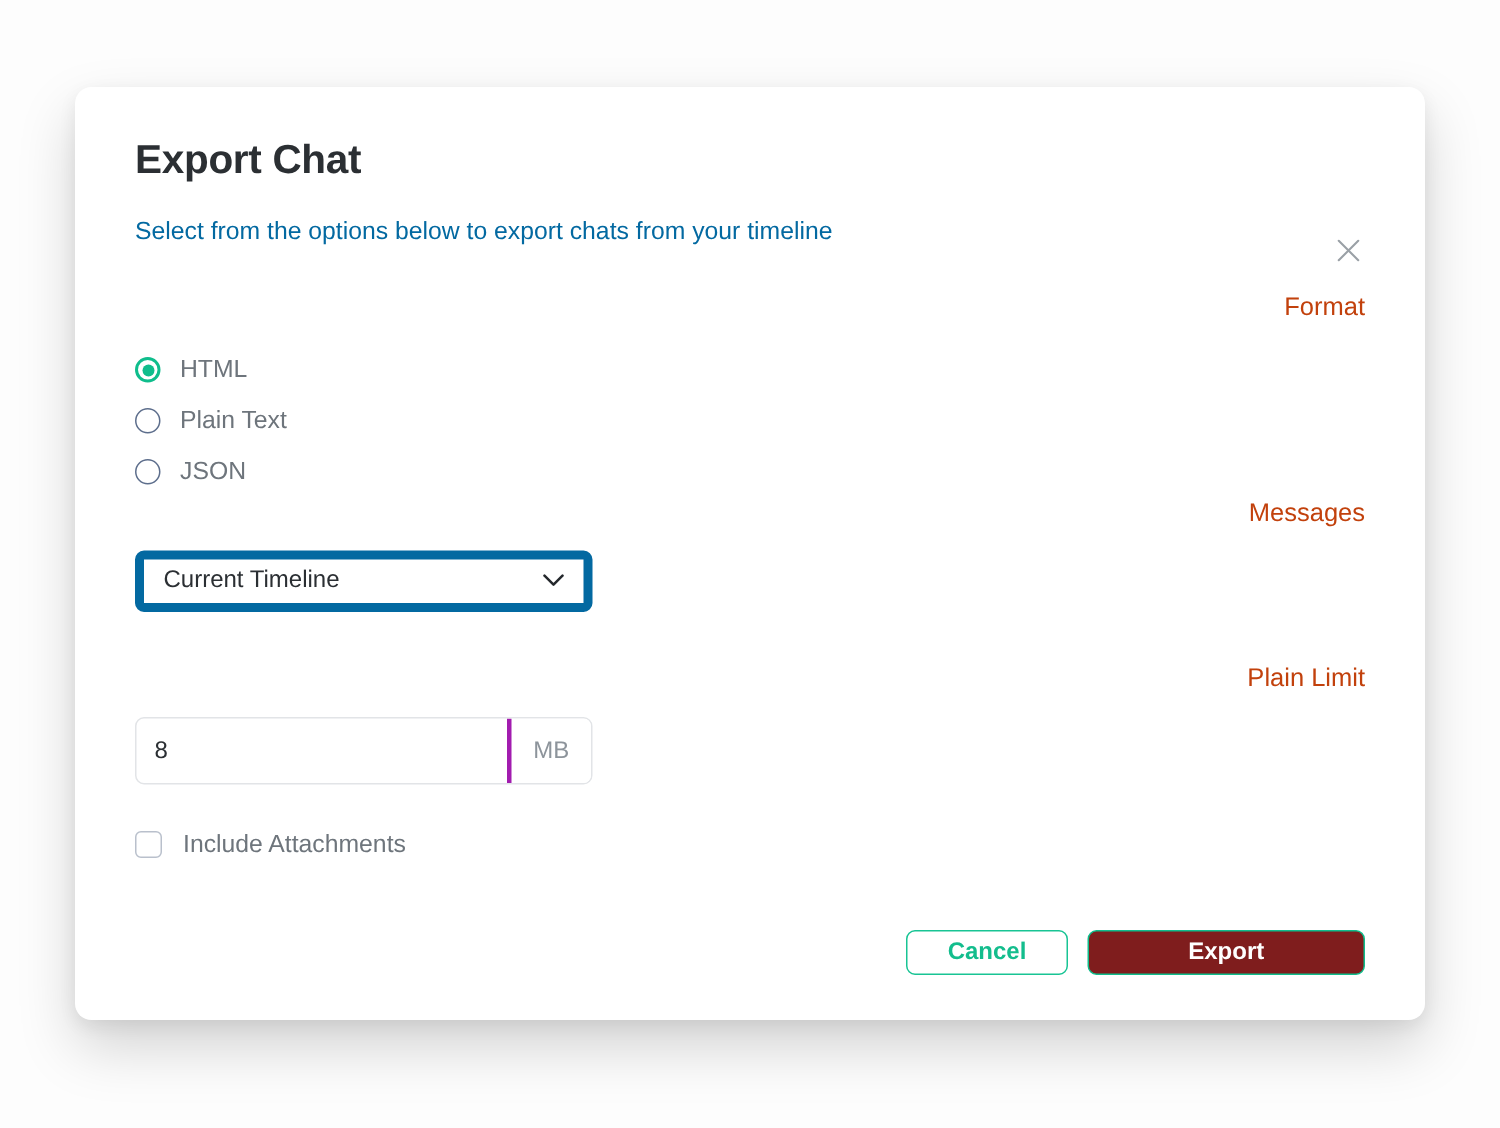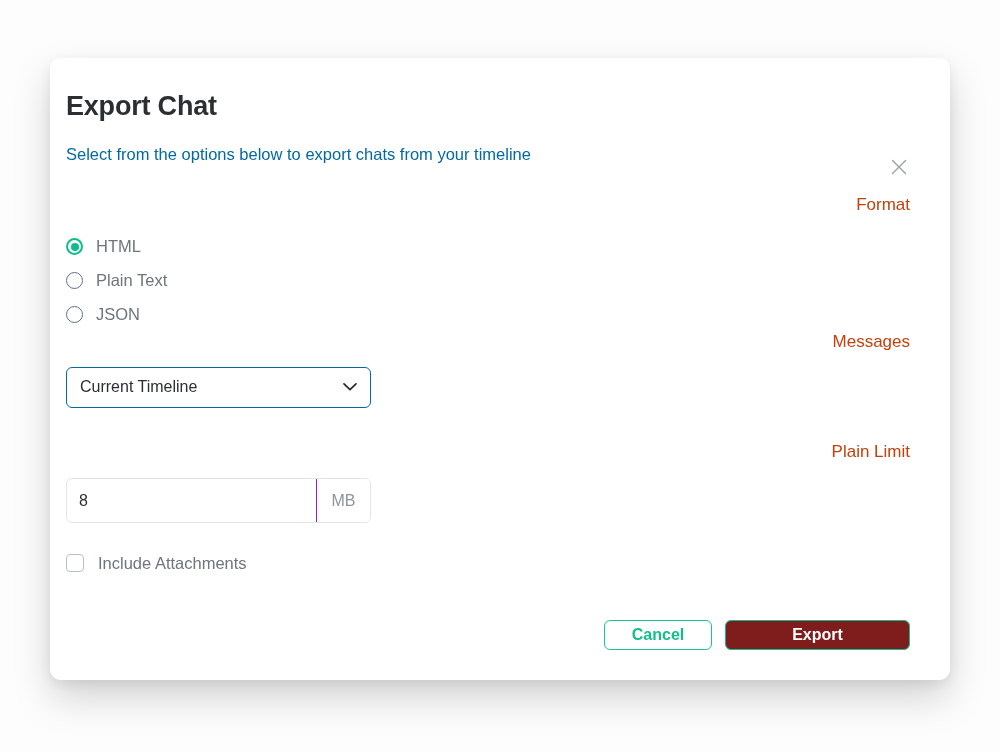--- a/index.html
+++ b/index.html
@@ -27,21 +27,21 @@
     position: absolute;
     left: 50px;
     top: 58px;
     width: 900px;
     height: 622px;
     background: #ffffff;
     border-radius: 11px;
     box-shadow: 0 18px 38px rgba(0,0,0,0.17),
                 0 4px 12px rgba(0,0,0,0.07);
     box-sizing: border-box;
-    padding: 34px 40px 0 16px;
+    padding: 34px 40px 0 40px;
   }
 
   
   .modal-title {
     font-size: 27px;
     font-weight: bold;
     color: #2b2f33;
     letter-spacing: -0.2px;
     margin: 0;
     line-height: 1.1;
@@ -124,21 +124,21 @@
     color: #6e757c;
     line-height: 1;
   }
 
   
   .select-wrap {
     position: relative;
     width: 305px;
     height: 41px;
     margin-top: 15px;
-    border: 1px solid #0369a1;
+    border: 6px solid #0369a1;
     border-radius: 6px;
     background: #ffffff;
     box-sizing: border-box;
     display: flex;
     align-items: center;
     cursor: pointer;
   }
   .select-value {
     font-size: 16px;
     color: #2b2f33;
@@ -171,21 +171,21 @@
     font-family: "Liberation Sans", sans-serif;
     font-size: 16px;
     color: #2b2f33;
     padding: 0 12px;
     background: transparent;
     min-width: 0;
   }
   .size-unit {
     flex: 0 0 auto;
     width: 53px;
-    border-left: 1px solid #a21caf;
+    border-left: 3px solid #a21caf;
     display: flex;
     align-items: center;
     justify-content: center;
     font-size: 16px;
     color: #8d949b;
     background: #ffffff;
   }
 
   
   .checkbox-row {

